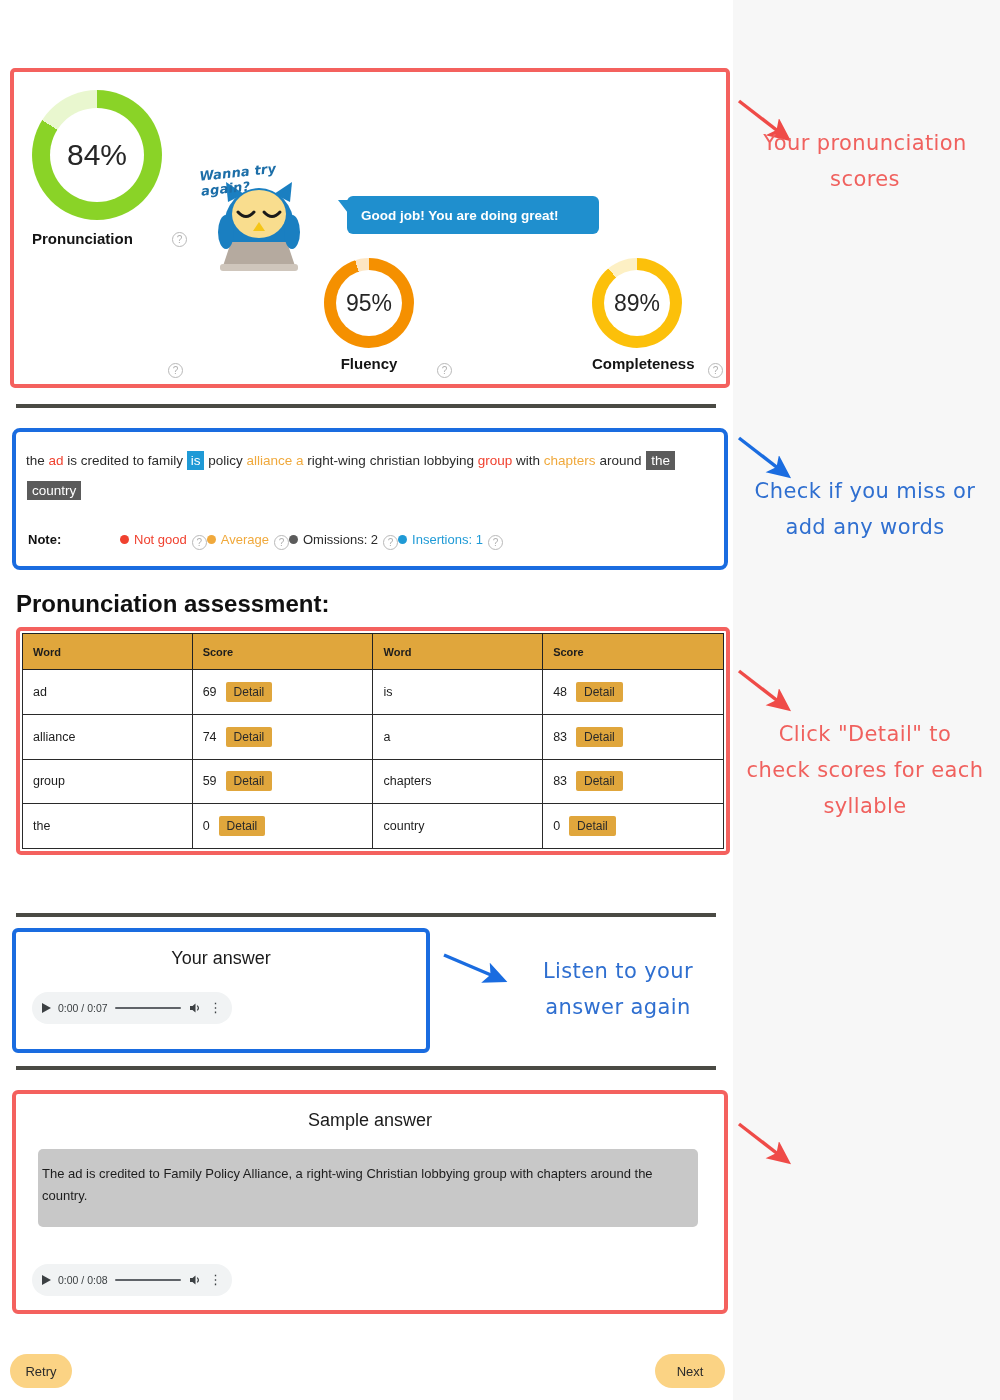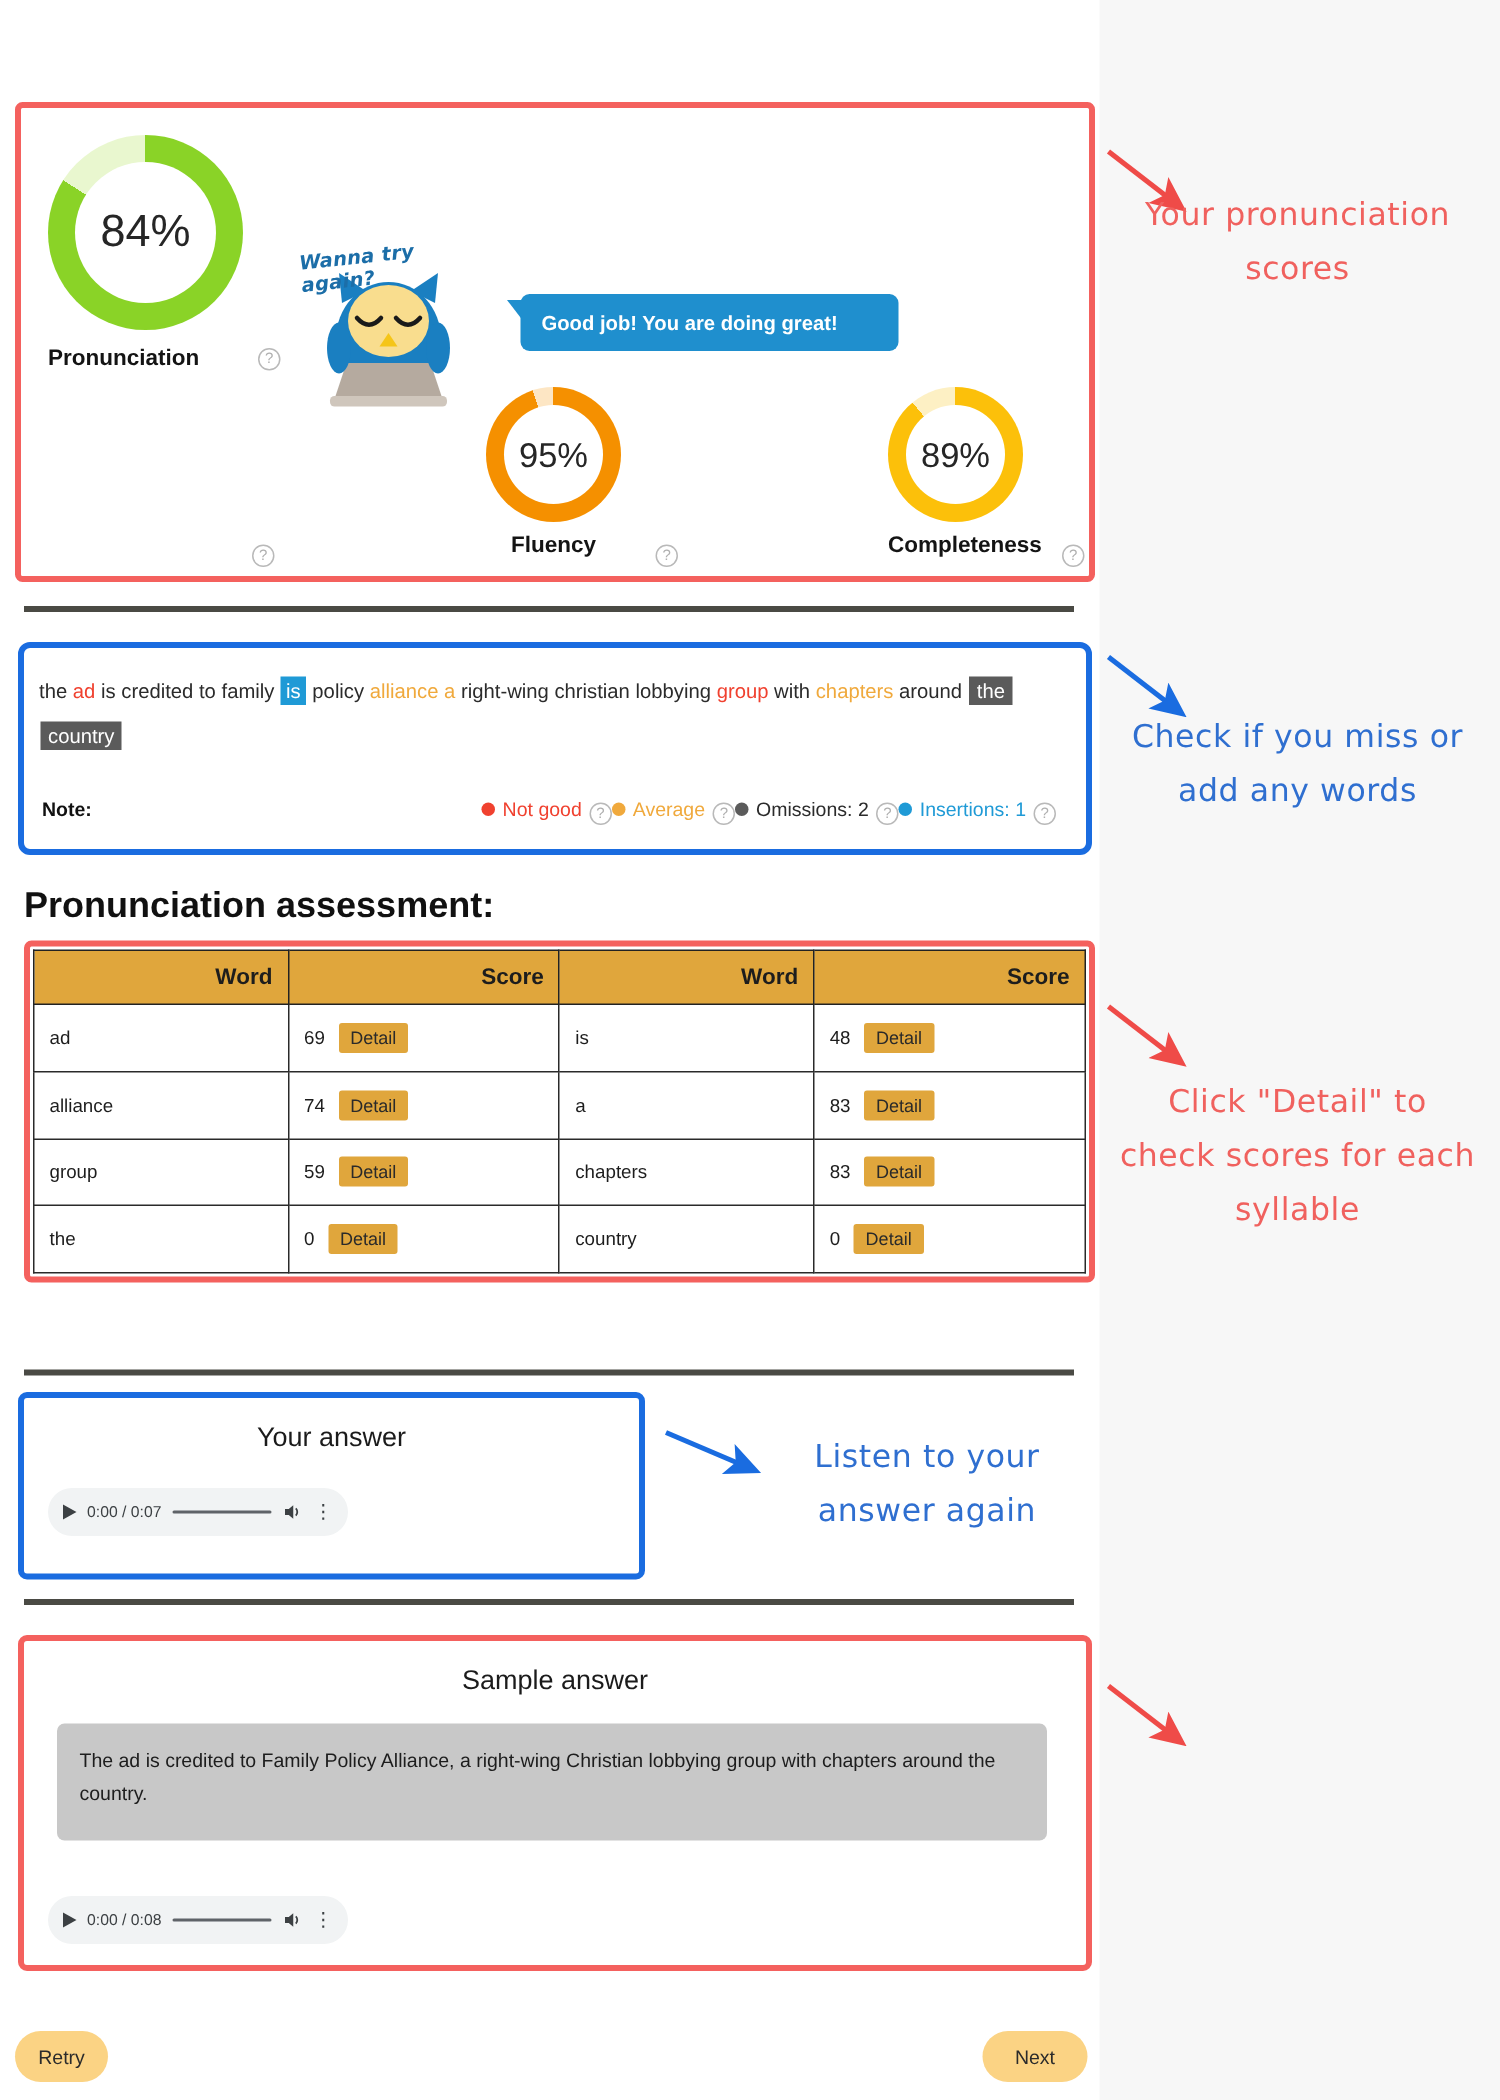--- a/index.html
+++ b/index.html
@@ -146,21 +146,21 @@
     width: 714px; height: 228px;
     border: 4px solid #f4615e; border-radius: 5px;
     background: #fff; padding: 2px;
   }
   table {
     border-collapse: collapse; width: 100%; height: 100%;
     table-layout: fixed;
   }
   th {
     background: #e0a63c; color: #1d1d1d;
-    font-size: 15px; font-weight: 700; text-align: right;
+    font-size: 11px; font-weight: 700; text-align: left;
     padding: 8px 10px; border: 1px solid #222; height: 36px;
   }
   td {
     font-size: 12.5px; color: #1d1d1d; text-align: left;
     padding: 6px 10px; border: 1px solid #2a2a2a; height: 44px;
   }
   .col-w { width: 24.2%; }
   .col-s { width: 25.8%; }
   .score-cell { display: flex; align-items: center; gap: 9px; }
   .detail-btn {
@@ -183,21 +183,21 @@
     border: 4px solid #f4615e; border-radius: 6px; background: #fff;
   }
   .card-title {
     position: absolute; width: 100%; text-align: center;
     font-size: 18px; color: #1b1b1b; font-weight: 400;
   }
   #sample-text {
     position: absolute; left: 22px; top: 55px;
     width: 660px; min-height: 78px;
     background: #c8c8c8; border-radius: 5px;
-    padding: 14px 15px;
+    padding: 14px 4px;
     font-size: 13px; line-height: 22px; color: #1d1d1d;
   }
   
   .audio-player {
     position: absolute;
     width: 200px; height: 32px;
     background: #f1f3f4; border-radius: 16px;
     display: flex; align-items: center;
     padding: 0 10px; gap: 7px;
   }
@@ -294,21 +294,21 @@
       </div>
       <div class="qmark" style="left:694px; top:291px;">?</div>
     </div>
 
     <div class="divider" style="top:404px;"></div>
 
     <div id="transcript-box">
       <div id="transcript-text"><span class="w-grey">the</span> <span class="w-red">ad</span> <span class="w-grey">is</span> <span class="w-grey">credited</span> <span class="w-grey">to</span> <span class="w-grey">family</span> <span class="w-ins">is</span> <span class="w-grey">policy</span> <span class="w-amber">alliance</span> <span class="w-amber">a</span> <span class="w-grey">right-wing</span> <span class="w-grey">christian</span> <span class="w-grey">lobbying</span> <span class="w-red">group</span> <span class="w-grey">with</span> <span class="w-amber">chapters</span> <span class="w-grey">around</span> <span class="w-omit">the</span> <span class="w-omit">country</span> </div>
       <div id="note-row">
         <span class="note-label">Note:</span>
-        <div id="legend-holder" style="display:flex; flex:1; justify-content:flex-end; padding-right:24px;">
+        <div id="legend-holder" style="display:flex; flex:1; justify-content:flex-start; padding-right:24px;">
             <div class="legend-item">
               <span class="legend-dot" style="background: rgb(240, 65, 47);"></span>
               <span style="color: rgb(240, 65, 47);">Not good</span>
               <span class="qmark" style="position: relative; margin-left: 5px; top: 3px;">?</span>
             </div>
             <div class="legend-item">
               <span class="legend-dot" style="background: rgb(240, 169, 60);"></span>
               <span style="color: rgb(240, 169, 60);">Average</span>
               <span class="qmark" style="position: relative; margin-left: 5px; top: 3px;">?</span>
             </div>

